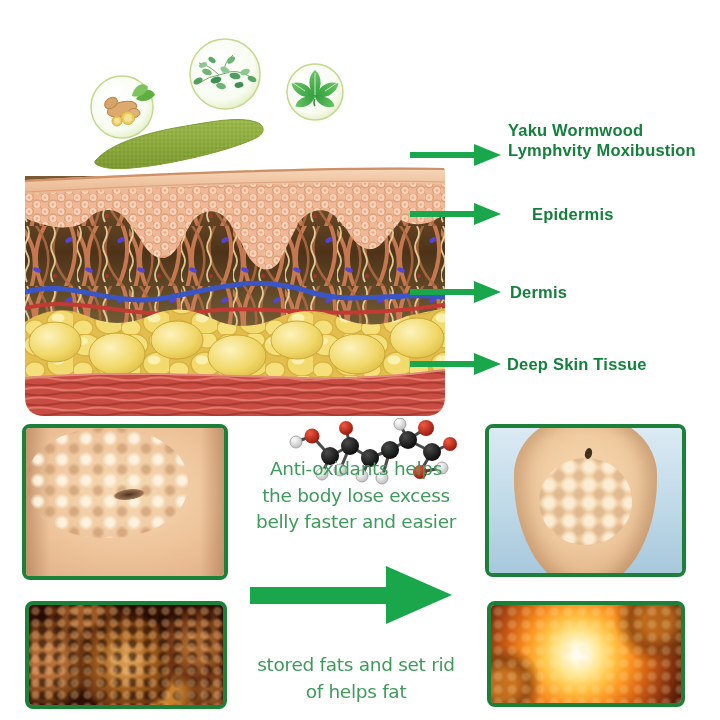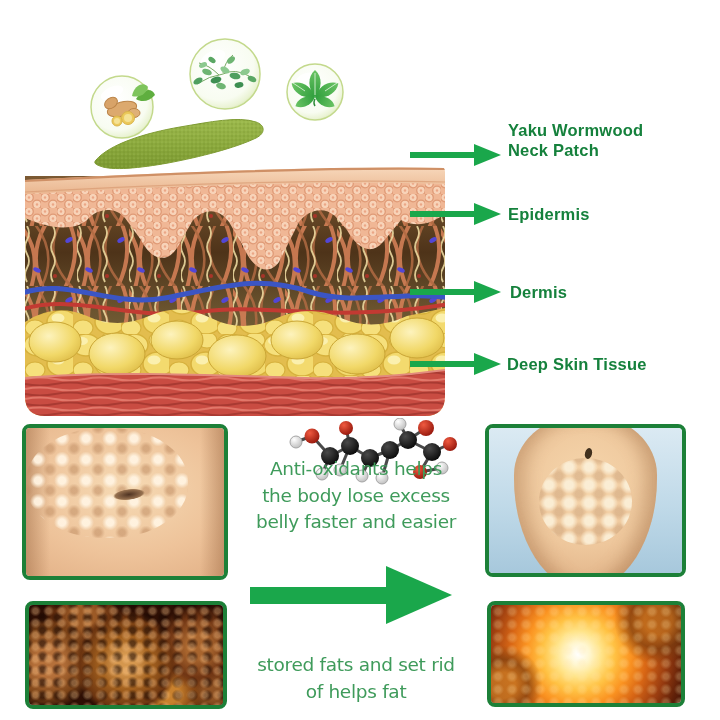--- a/index.html
+++ b/index.html
@@ -269,23 +269,23 @@
     <div class="shaft"></div>
       <div class="head"></div>
     </div>
   <div class="callout-arrow" style="left:410px;top:325px;">
     <div class="shaft"></div>
       <div class="head"></div>
     </div>
 
   <div class="callout-label" style="left:508px;top:93px;">
     <span style="display:block">Yaku Wormwood</span>
-    <span style="display:block">Neck Patch</span>
-  </div>
-  <div class="callout-label" style="left:508px;top:177px;">
+    <span style="display:block">Lymphvity Moxibustion</span>
+  </div>
+  <div class="callout-label" style="left:532px;top:177px;">
     <span>Epidermis</span></div>
   <div class="callout-label" style="left:510px;top:255px;">
     <span>Dermis</span></div>
   <div class="callout-label" style="left:507px;top:327px;text-align:right;">
     <span>Deep Skin Tissue</span></div>
 
   <svg class="abs" style="left:282px;top:390px;" width="176" height="70" viewBox="0 0 176 70">
     <defs>
       <radialGradient id="atomC" cx="0.35" cy="0.3" r="0.8">
         <stop offset="0" stop-color="#4a4a4a"></stop>

